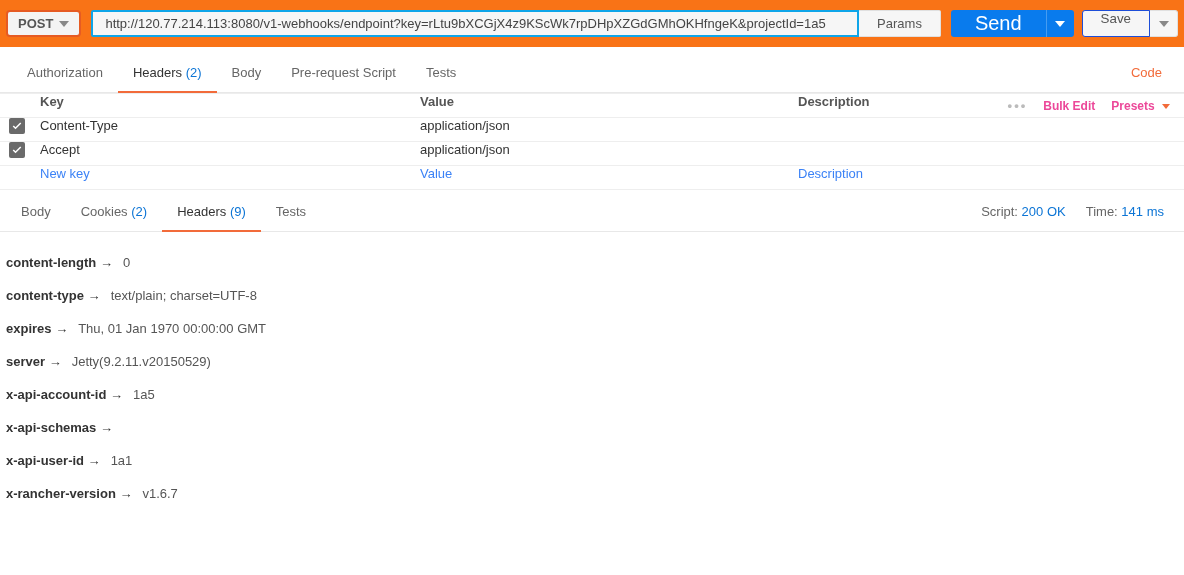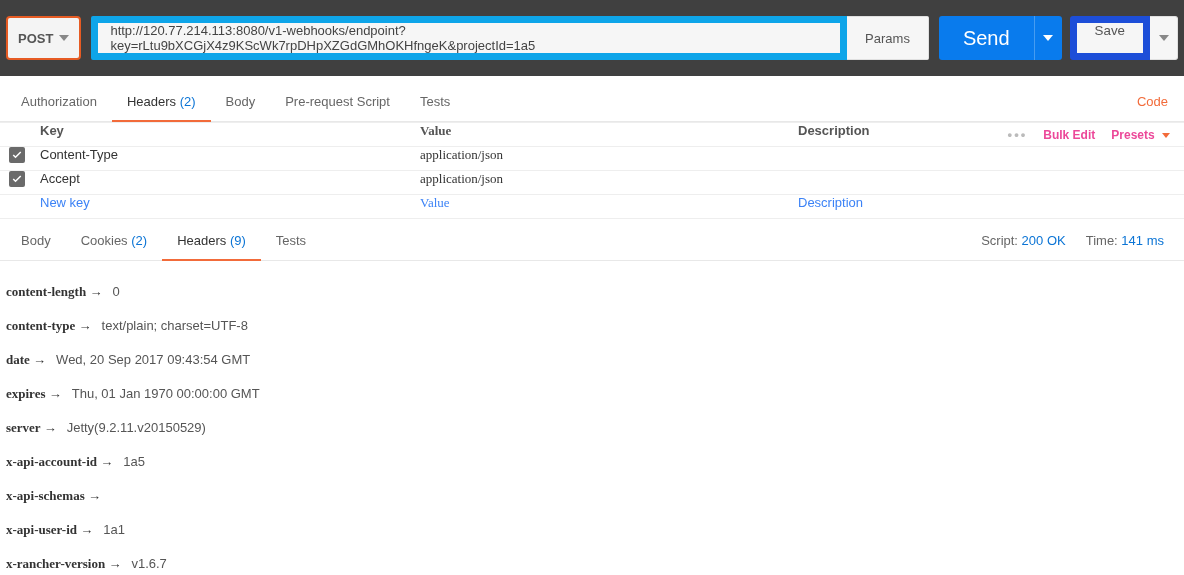--- a/index.html
+++ b/index.html
@@ -1,62 +1,62 @@
 <!DOCTYPE html>
 <html><head>
 <meta charset="utf-8">
 <style>
 * { box-sizing: border-box; margin: 0; padding: 0; }
 body { font-family: -apple-system, BlinkMacSystemFont, "Segoe UI", Helvetica, Arial, sans-serif; font-size: 13px; color: #333; background: #fff; width: 1184px; }
-.topbar { display: flex; align-items: stretch; padding: 16px 6px; gap: 0; background: #404040; }
+.topbar { display: flex; align-items: stretch; padding: 10px 6px; gap: 0; background: #f97316; }
 .method-select { border: 2px solid #e65b23; border-radius: 4px; background: #f4f4f4; padding: 4px 10px; display: flex; align-items: center; gap: 6px; font-weight: 600; color: #555; margin-right: 10px; cursor: pointer; }
 .chevron { width: 0; height: 0; border-left: 5px solid transparent; border-right: 5px solid transparent; border-top: 6px solid #888; }
 .chevron-sm { width: 0; height: 0; border-left: 4px solid transparent; border-right: 4px solid transparent; border-top: 5px solid #f26b3a; display: inline-block; margin-left: 4px; vertical-align: middle; }
-.url-input { flex: 1; border: 7px solid #0ea5e9; background: #f6f6f6; padding: 0 12px; font-size: 13px; color: #444; display: flex; align-items: center; border-radius: 2px 0 0 2px; }
+.url-input { flex: 1; border: 2px solid #0ea5e9; background: #f6f6f6; padding: 0 12px; font-size: 13px; color: #444; display: flex; align-items: center; border-radius: 2px 0 0 2px; }
 .params-btn { border: 1px solid #e0e0e0; border-left: none; background: #f6f6f6; color: #555; padding: 0 18px; display: flex; align-items: center; cursor: pointer; border-radius: 0 2px 2px 0; margin-right: 10px; }
 .send-group { display: flex; margin-right: 8px; }
 .send-btn { background: #097bed; color: #fff; border: none; padding: 0 24px; font-size: 20px; font-weight: 500; border-radius: 3px 0 0 3px; cursor: pointer; display: flex; align-items: center; }
 .send-drop { background: #097bed; border: none; border-left: 1px solid rgba(255,255,255,0.25); border-radius: 0 3px 3px 0; width: 28px; display: flex; align-items: center; justify-content: center; cursor: pointer; }
 .send-drop .chevron { border-top-color: #fff; }
 .save-group { display: flex; }
-.save-btn { background: #f6f6f6; border: 7px solid #1d4ed8; color: #555; padding: 0 18px; border-radius: 3px 0 0 3px; cursor: pointer; display: flex; align-items: flex-start; }
+.save-btn { background: #f6f6f6; border: 1px solid #1d4ed8; color: #555; padding: 0 18px; border-radius: 3px 0 0 3px; cursor: pointer; display: flex; align-items: flex-start; }
 .save-drop { background: #f6f6f6; border: 1px solid #e0e0e0; border-left: none; width: 28px; border-radius: 0 3px 3px 0; display: flex; align-items: center; justify-content: center; cursor: pointer; }
 .save-drop .chevron { border-top-color: #888; }
 
-.req-tabs { display: flex; align-items: center; border-bottom: 1px solid #e8e8e8; padding: 0 6px; margin-top: 6px; }
+.req-tabs { display: flex; align-items: center; border-bottom: 1px solid #e8e8e8; padding: 0 12px; margin-top: 6px; }
 .req-tab { padding: 12px 15px; color: #666; cursor: pointer; position: relative; }
 .req-tab.active { color: #333; }
 .req-tab.active::after { content: ""; position: absolute; left: 0; right: 0; bottom: -1px; height: 2px; background: #f26b3a; }
 .count-blue { color: #0b74d5; }
 .code-link { margin-left: auto; color: #f26b3a; padding: 12px 10px; cursor: pointer; }
 
 .headers-table { border-top: 1px solid #eee; }
 .ht-row { display: flex; border-bottom: 1px solid #eee; height: 24px; }
 .ht-header { font-weight: 600; color: #555; }
 .ht-check { width: 34px; display: flex; justify-content: center; }
 .checkbox { width: 16px; height: 16px; background: #6a6a6a; border-radius: 2px; display: flex; align-items: center; justify-content: center; }
 .checkbox svg { width: 12px; height: 12px; }
 .ht-key { width: 380px; padding-left: 6px; }
-.ht-value { width: 378px; padding-left: 6px; font-family: Liberation Serif, serif; }
+.ht-value { width: 378px; padding-left: 6px; }
 .ht-desc { flex: 1; padding-left: 6px; }
 .ht-actions { width: 190px; display: flex; justify-content: flex-end; align-items: center; gap: 16px; padding-right: 14px; }
 .dots { color: #bbb; letter-spacing: 2px; cursor: pointer; }
 .bulk-link, .presets-link { color: #ec4899; cursor: pointer; font-size: 12px; }
 .placeholder { color: #3b82f6; }
 
 .resp-tabs { display: flex; align-items: center; border-bottom: 1px solid #e8e8e8; padding: 0 6px; margin-top: 2px; }
 .resp-tab { padding: 12px 15px; color: #666; cursor: pointer; position: relative; }
 .resp-tab.active { color: #333; }
 .resp-tab.active::after { content: ""; position: absolute; left: 0; right: 0; bottom: -1px; height: 2px; background: #f26b3a; }
 .resp-meta { margin-left: auto; display: flex; gap: 20px; padding-right: 14px; font-size: 13px; color: #666; }
 .meta-val { color: #0b74d5; }
 
 .resp-headers { padding: 14px 6px 6px 6px; }
 .rh-row { display: flex; align-items: baseline; padding: 9px 0; font-size: 13px; }
-.rh-key { font-weight: 700; color: #333; font-family: Liberation Serif, serif; }
+.rh-key { font-weight: 700; color: #333; }
 .rh-val { color: #555; margin-left: 10px; }
 </style>
 </head>
 <body>
 
 <div class="topbar">
   <div class="method-select">
     <span>POST</span>
     <span class="chevron"></span>
   </div>
@@ -168,24 +168,20 @@
 <div class="resp-headers" id="resp-headers">
     <div class="rh-row">
       <span class="rh-key">content-length →</span>
       <span class="rh-val">0</span>
     </div>
     <div class="rh-row">
       <span class="rh-key">content-type →</span>
       <span class="rh-val">text/plain; charset=UTF-8</span>
     </div>
     <div class="rh-row">
-      <span class="rh-key">date →</span>
-      <span class="rh-val">Wed, 20 Sep 2017 09:43:54 GMT</span>
-    </div>
-    <div class="rh-row">
       <span class="rh-key">expires →</span>
       <span class="rh-val">Thu, 01 Jan 1970 00:00:00 GMT</span>
     </div>
     <div class="rh-row">
       <span class="rh-key">server →</span>
       <span class="rh-val">Jetty(9.2.11.v20150529)</span>
     </div>
     <div class="rh-row">
       <span class="rh-key">x-api-account-id →</span>
       <span class="rh-val">1a5</span>

